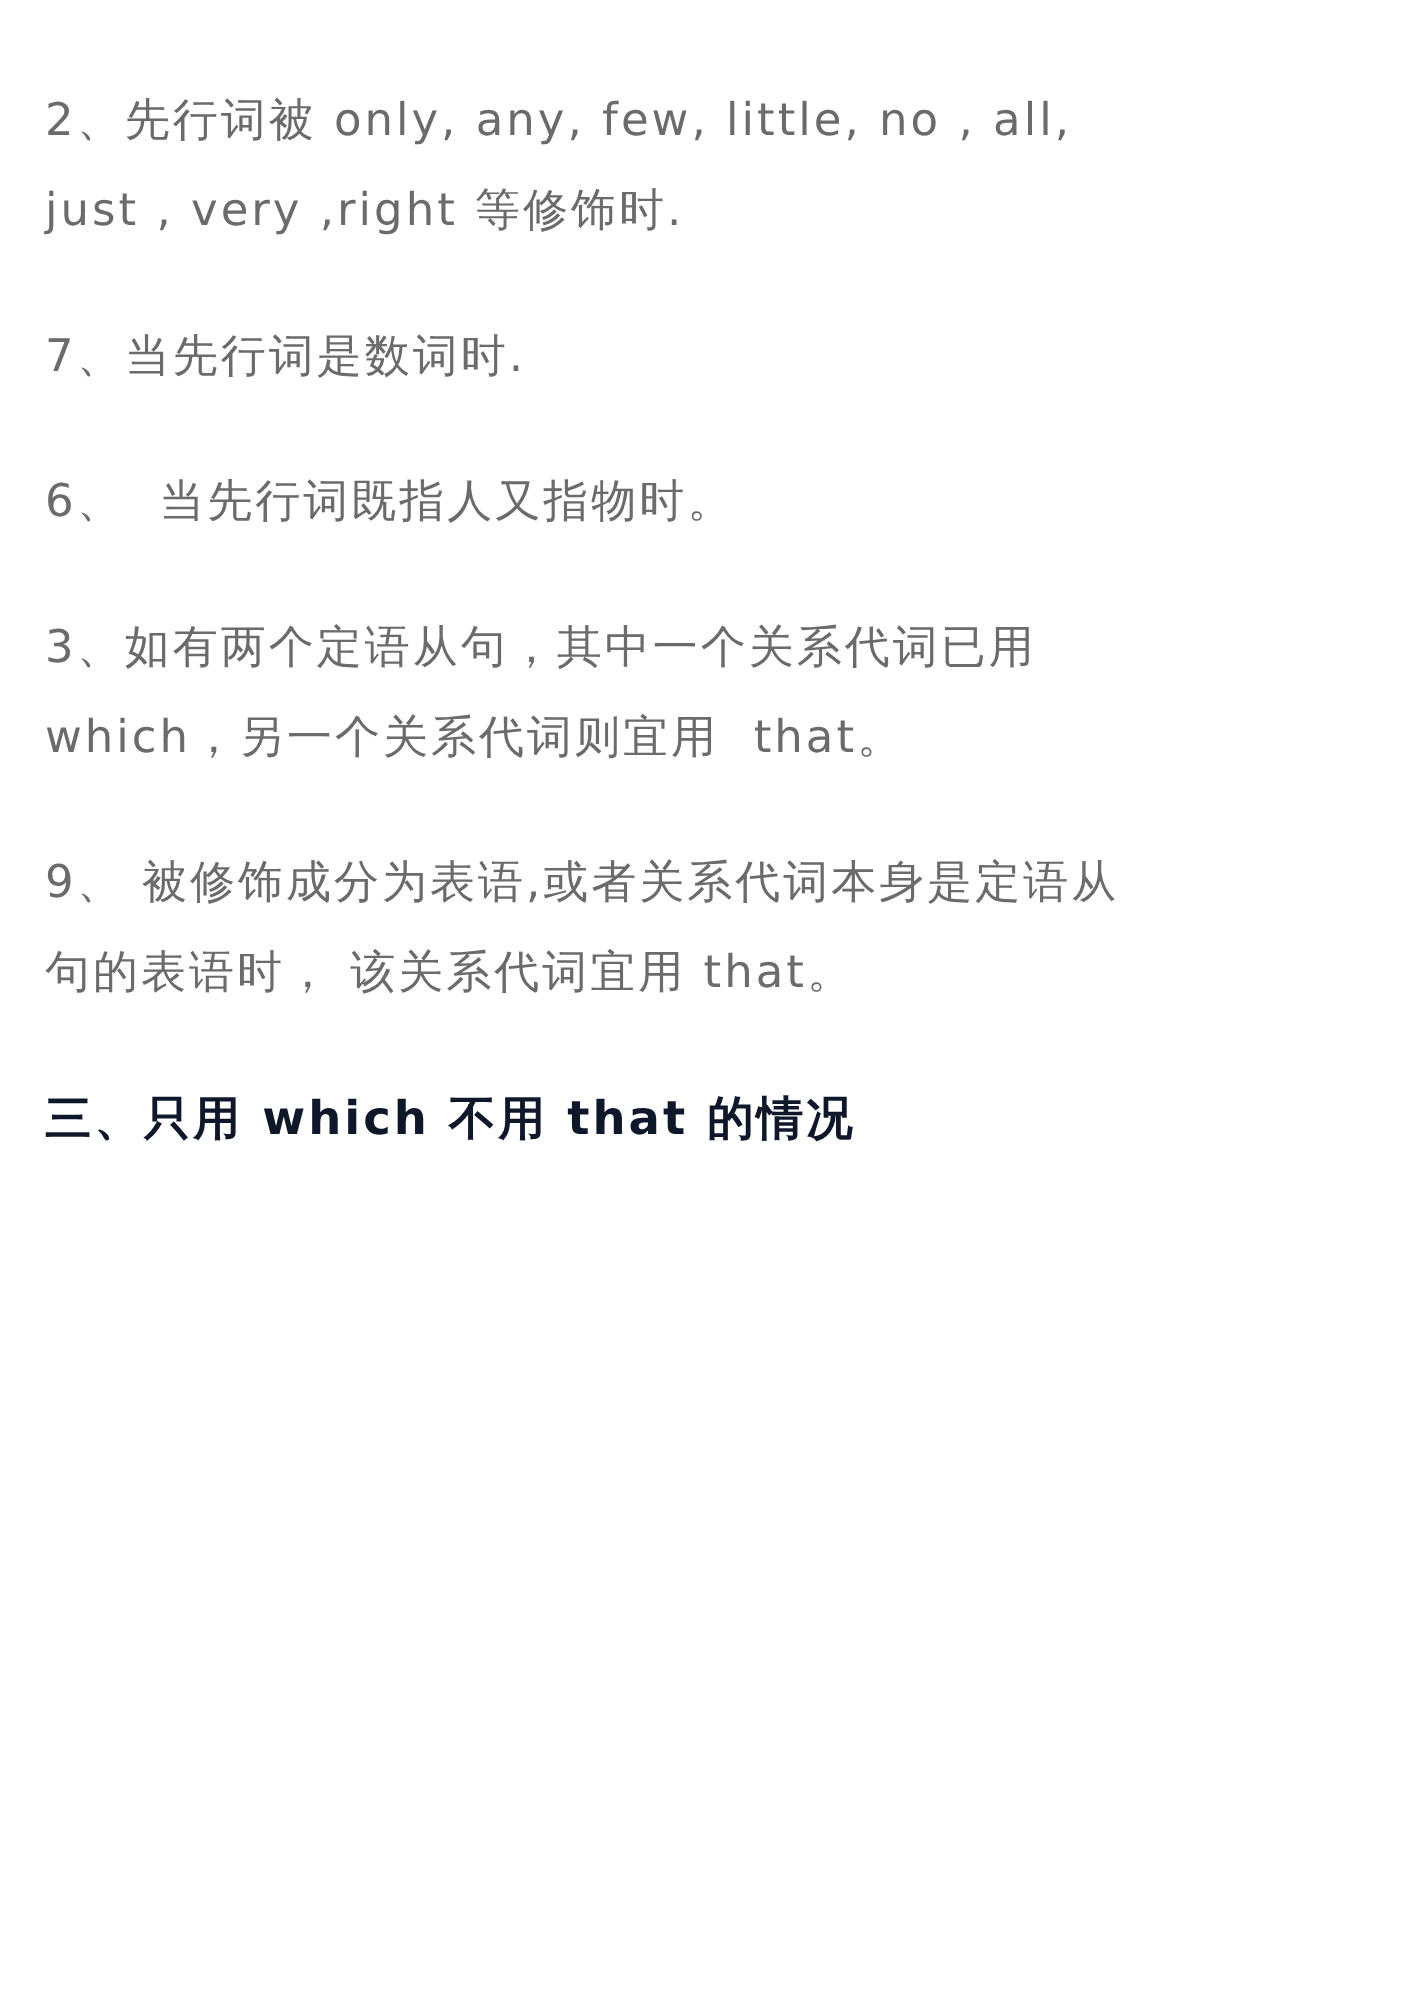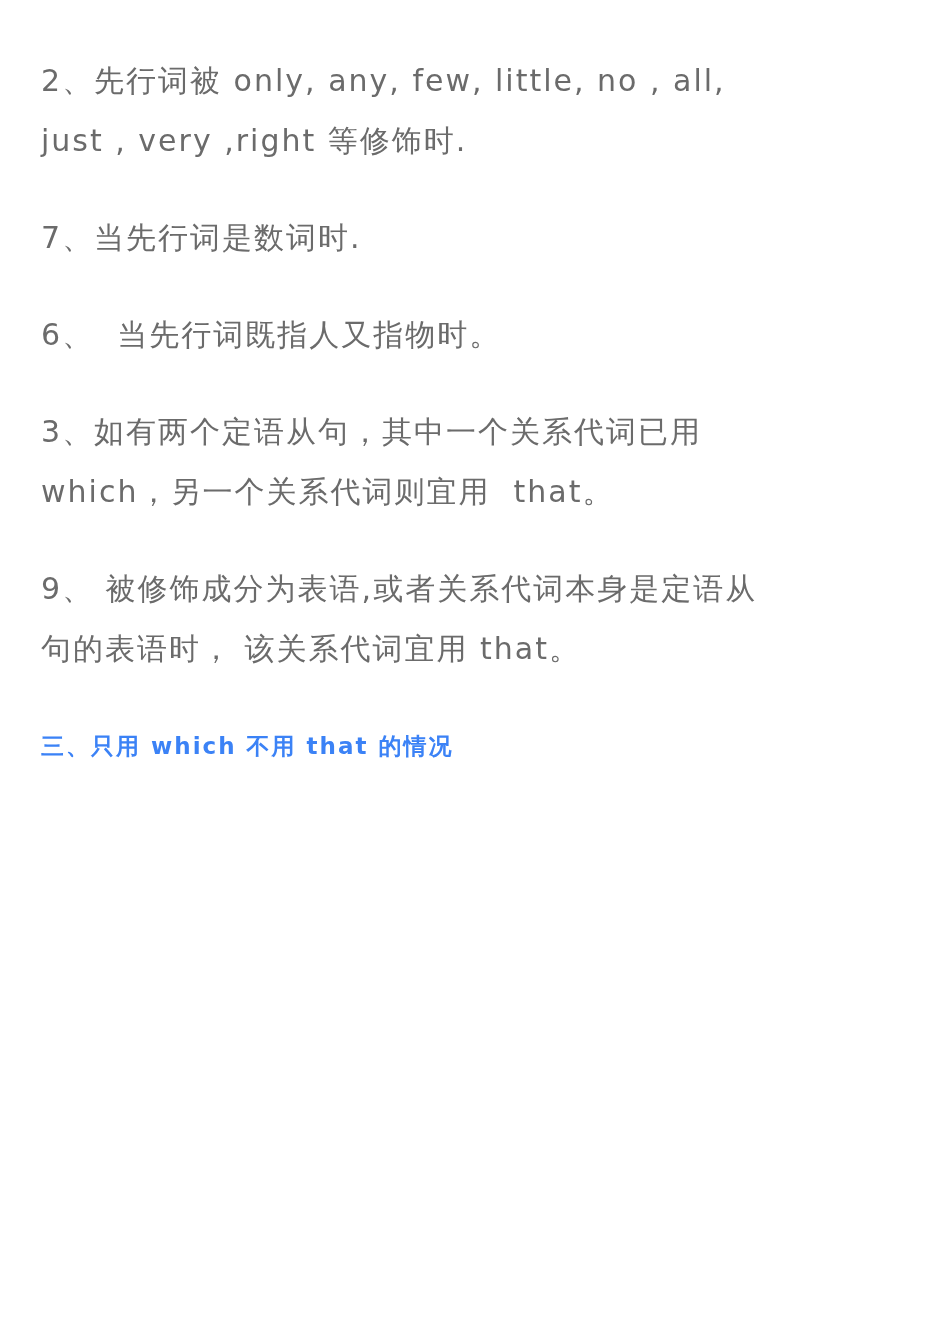--- a/index.html
+++ b/index.html
@@ -5,41 +5,41 @@
   html, body {
     margin: 0;
     padding: 0;
     background: #ffffff;
   }
   .page {
     position: relative;
     width: 834px;
     height: 1332px;
     box-sizing: border-box;
-    padding: 51px 56px 40px 41px;
+    padding: 51px 56px 40px 30px;
     background: #ffffff;
     overflow: hidden;
     font-family: "DejaVu Sans", "Liberation Sans", sans-serif;
   }
   .rule {
     margin: 0 0 37px 0;
     font-size: 30px;
     line-height: 60px;
     font-weight: 400;
     color: #6b6b6b;
     letter-spacing: 2px;
     white-space: pre-wrap;
     word-break: break-word;
   }
   .section-heading {
     margin: 0;
-    font-size: 23px;
+    font-size: 31px;
     line-height: 60px;
     font-weight: 700;
-    color: #3b82f6;
+    color: #0f172a;
     letter-spacing: 2px;
     white-space: pre-wrap;
   }
 </style>
 </head>
 <body>
 
 <div class="page">
   <p class="rule">2、先行词被 only, any, few, little, no , all, just , very ,right 等修饰时.</p>
   <p class="rule">7、当先行词是数词时.</p>

